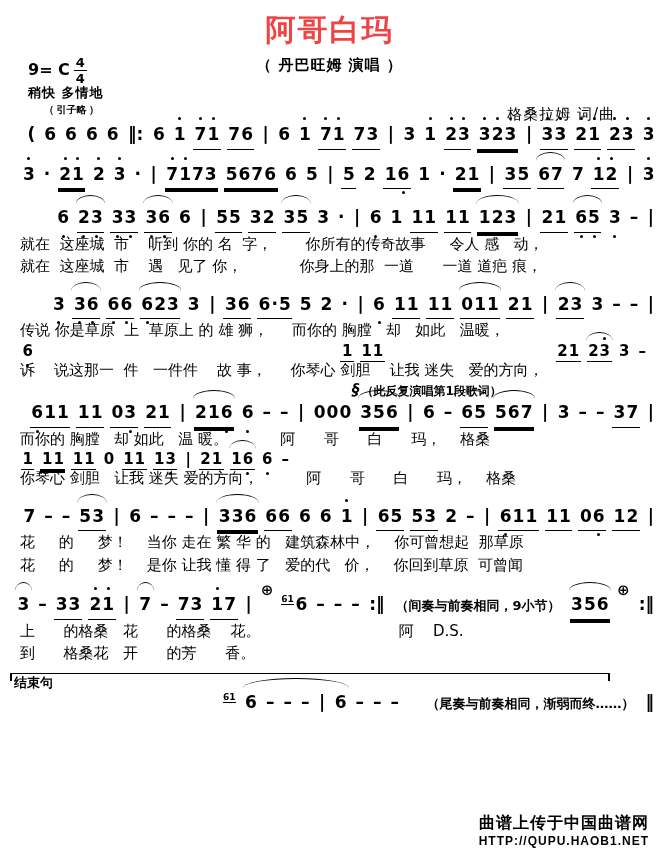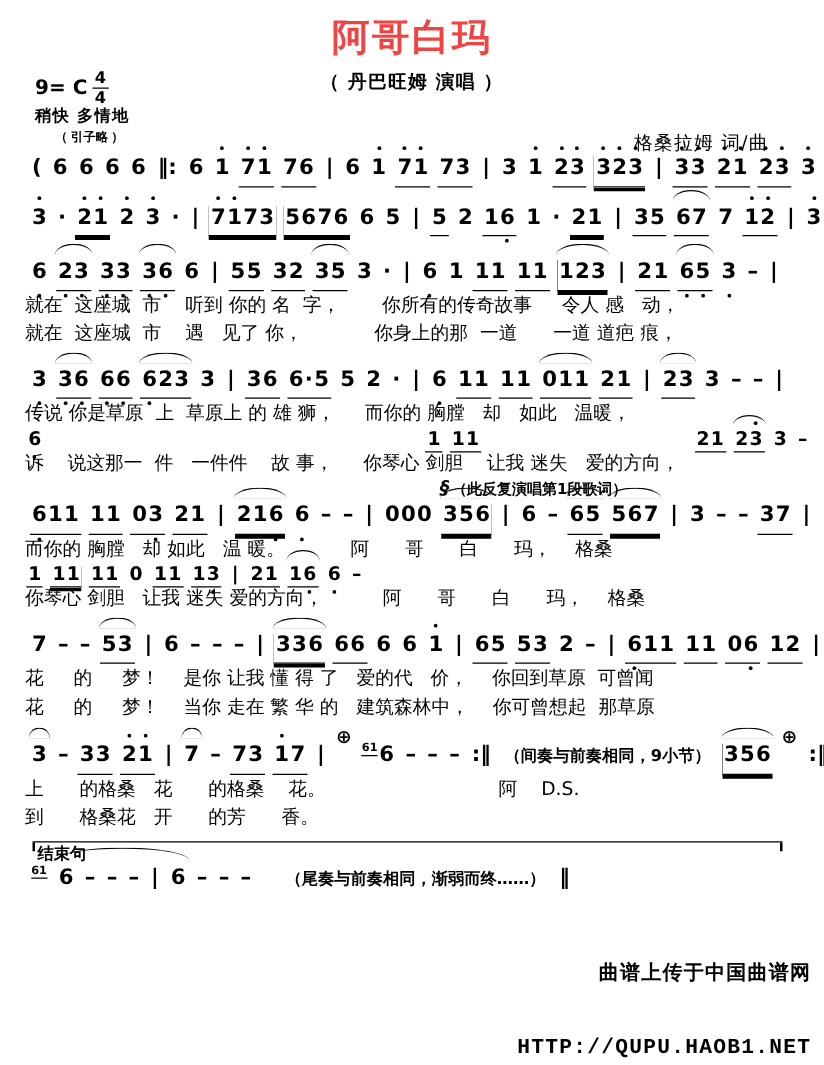--- a/index.html
+++ b/index.html
@@ -19,52 +19,52 @@
   }
   .keysig{position:absolute;top:56px;left:28px;font-size:16px;font-weight:700;}
   .frac{display:inline-block;vertical-align:middle;text-align:center;line-height:1;margin-left:4px;}
   .frac .ft{display:block;border-bottom:1.5px solid #000;padding:0 2px 1px 2px;font-size:13px;font-weight:700;}
   .frac .fb{display:block;padding:1px 2px 0 2px;font-size:13px;font-weight:700;}
   .tempo{position:absolute;top:84px;left:28px;font-size:13px;font-weight:700;letter-spacing:1px;}
   .intro-note{position:absolute;top:103px;left:44px;font-size:10px;font-weight:700;font-family:Liberation Serif, serif;}
   .credit{position:absolute;top:80px;right:44px;font-size:15px;font-weight:400;letter-spacing:1px;margin-top:25px;}
   
   #score{position:absolute;top:118px;left:0;width:659px;}
-  .notes{font-size:17px;font-weight:700;margin-left:21px;white-space:nowrap;line-height:1.5;}
+  .notes{font-size:17px;font-weight:700;margin-left:8px;white-space:nowrap;line-height:1.5;text-align:right;}
   .subnotes{font-size:15px;font-weight:700;margin-left:18px;white-space:nowrap;line-height:1.2;margin-bottom:-3px;}
   .lyrics{font-size:15px;margin-left:20px;white-space:pre;line-height:1.5;font-weight:500;}
   .tok{display:inline-block;position:relative;margin:0 3px;padding:0 1px;}
   .u1{border-bottom:1.5px solid #000;padding-bottom:1px;}
   .u2{border-bottom:1.5px solid #000;box-shadow:0 3px 0 #000;padding-bottom:1px;}
   .nc{position:relative;display:inline-block;padding:0 0.5px;}
   .nc.da::before{content:"";position:absolute;top:-5px;left:50%;margin-left:-1.5px;width:3px;height:3px;background:#000;border-radius:50%;}
   .nc.db::after{content:"";position:absolute;bottom:-7px;left:50%;margin-left:-1.5px;width:3px;height:3px;background:#000;border-radius:50%;}
   .slur::before{content:"";position:absolute;left:-1px;right:-1px;top:-10px;height:8px;
     border-top:1.5px solid #000;border-radius:50% 50% 0 0 / 100% 100% 0 0;}
   .grp{display:inline-block;position:relative;}
   .grp::before{content:"";position:absolute;left:2px;right:2px;top:-12px;height:9px;
     border-top:1.5px solid #000;border-radius:50% 50% 0 0 / 100% 100% 0 0;}
   .bar{font-weight:700;margin:0 5px;display:inline-block;}
   .ann{font-size:13px;font-weight:700;margin:0 6px;display:inline-block;}
   .coda{position:relative;top:-15px;font-size:15px;font-weight:700;margin:0 4px;display:inline-block;}
   .grace{font-size:9px;font-weight:700;border-bottom:1px solid #000;margin-right:1px;vertical-align:8px;}
   .sp{display:inline-block;}
   .annrow{white-space:pre;font-size:12px;font-weight:700;}
   .segno{font-size:15px;font-weight:700;font-style:italic;margin-right:2px;}
-  .bracket{position:relative;border-top:1.5px solid #000;margin-left:26px;width:600px;height:14px;}
+  .bracket{position:relative;border-top:1.5px solid #000;margin-left:10px;width:600px;height:14px;}
   .bracket::before{content:"";position:absolute;left:0;top:0;width:2px;height:7px;background:#000;}
   .bracket::after{content:"";position:absolute;right:0;top:0;width:2px;height:7px;background:#000;}
   .bracket .blabel{position:absolute;left:4px;top:0;font-size:13px;font-weight:700;}
   .mixed .lyrpart{font-size:15px;font-weight:500;}
   .mixed{margin-left:24px;white-space:pre;}
   .mixed .notepart{font-size:13px;font-weight:700;}
   
   .footer{position:absolute;right:10px;bottom:4px;text-align:right;}
   .footer .site{font-size:16px;font-weight:700;letter-spacing:1px;margin-left:33px;}
-  .footer .url{font-size:17px;font-weight:700;font-family:Liberation Mono, monospace;letter-spacing:1px;margin-top:40px;}
+  .footer .url{font-size:12px;font-weight:700;font-family:Liberation Sans, sans-serif;letter-spacing:1px;}
 </style>
 </head>
 <body>
 
 <div class="title">阿哥白玛</div>
 <div class="subtitle">（ 丹巴旺姆 演唱 ）</div>
 <div class="keysig">
   <span>9= C</span><span class="frac"><span class="ft">4</span><span class="fb">4</span></span>
 </div>
 <div class="tempo">稍快 多情地</div>
@@ -80,22 +80,22 @@
     <div class="notes" style="margin-top: 14px;"><span class="tok"><span class="nc db">3</span></span><span class="tok slur u1"><span class="nc db">3</span><span class="nc db">6</span></span><span class="tok u1"><span class="nc db">6</span><span class="nc db">6</span></span><span class="tok slur u1"><span class="nc db">6</span><span class="nc">2</span><span class="nc">3</span></span><span class="tok"><span class="nc">3</span></span><span class="bar">|</span><span class="tok u1"><span class="nc">3</span><span class="nc">6</span></span><span class="tok u1"><span class="nc">6</span><span class="nc">·</span><span class="nc">5</span></span><span class="tok"><span class="nc">5</span></span><span class="tok"><span class="nc">2</span></span><span class="tok"><span class="nc">·</span></span><span class="bar">|</span><span class="tok"><span class="nc db">6</span></span><span class="tok u1"><span class="nc">1</span><span class="nc">1</span></span><span class="tok u1"><span class="nc">1</span><span class="nc">1</span></span><span class="tok slur u1"><span class="nc">0</span><span class="nc">1</span><span class="nc">1</span></span><span class="tok u1"><span class="nc">2</span><span class="nc">1</span></span><span class="bar">|</span><span class="tok slur u1"><span class="nc">2</span><span class="nc">3</span></span><span class="tok"><span class="nc">3</span></span><span class="tok"><span class="nc">–</span></span><span class="tok"><span class="nc">–</span></span><span class="bar">|</span></div>
     <div class="lyrics">传说 你是草原  上  草原上 的 雄 狮，     而你的 胸膛   却   如此   温暖，</div>
     <div class="subnotes"><span class="tok"><span class="nc db">6</span></span><span class="sp" style="width: 20em;"></span><span class="tok u1"><span class="nc">1</span></span><span class="tok u1"><span class="nc">1</span><span class="nc">1</span></span><span class="sp" style="width: 11em;"></span><span class="tok u1"><span class="nc">2</span><span class="nc">1</span></span><span class="tok slur u1"><span class="nc">2</span><span class="nc da">3</span></span><span class="tok"><span class="nc">3</span></span><span class="tok"><span class="nc">–</span></span></div>
     <div class="lyrics">诉    说这那一  件   一件件    故 事，     你琴心 剑胆    让我 迷失   爱的方向，</div>
     <div class="annrow" style="margin-left: 352px;"><span class="segno">§</span><span>（此反复演唱第1段歌词）</span></div>
     <div class="notes"><span class="tok u1"><span class="nc db">6</span><span class="nc">1</span><span class="nc">1</span></span><span class="tok u1"><span class="nc">1</span><span class="nc">1</span></span><span class="tok u1"><span class="nc">0</span><span class="nc db">3</span></span><span class="tok u1"><span class="nc">2</span><span class="nc">1</span></span><span class="bar">|</span><span class="tok slur u2"><span class="nc">2</span><span class="nc">1</span><span class="nc db">6</span></span><span class="tok"><span class="nc db">6</span></span><span class="tok"><span class="nc">–</span></span><span class="tok"><span class="nc">–</span></span><span class="bar">|</span><span class="tok"><span class="nc">0</span><span class="nc">0</span><span class="nc">0</span></span><span class="tok slur u2"><span class="nc">3</span><span class="nc">5</span><span class="nc">6</span></span><span class="bar">|</span><span class="tok"><span class="nc">6</span></span><span class="tok"><span class="nc">–</span></span><span class="tok slur u1"><span class="nc">6</span><span class="nc">5</span></span><span class="tok slur u2"><span class="nc">5</span><span class="nc">6</span><span class="nc">7</span></span><span class="bar">|</span><span class="tok"><span class="nc">3</span></span><span class="tok"><span class="nc">–</span></span><span class="tok"><span class="nc">–</span></span><span class="tok u1"><span class="nc">3</span><span class="nc">7</span></span><span class="bar">|</span></div>
     <div class="lyrics">而你的 胸膛   却 如此   温 暖。           阿      哥      白      玛，    格桑</div>
     <div class="subnotes"><span class="tok u1"><span class="nc">1</span></span><span class="tok u2"><span class="nc">1</span><span class="nc">1</span></span><span class="tok u1"><span class="nc">1</span><span class="nc">1</span></span><span class="tok"><span class="nc">0</span></span><span class="tok u1"><span class="nc">1</span><span class="nc">1</span></span><span class="tok u1"><span class="nc">1</span><span class="nc db">3</span></span><span class="bar">|</span><span class="tok u1"><span class="nc">2</span><span class="nc">1</span></span><span class="tok slur u1"><span class="nc">1</span><span class="nc db">6</span></span><span class="tok"><span class="nc db">6</span></span><span class="tok"><span class="nc">–</span></span></div>
     <div class="lyrics">你琴心 剑胆   让我 迷失 爱的方向，          阿      哥      白      玛，    格桑</div>
     <div class="notes" style="margin-top: 14px;"><span class="tok"><span class="nc">7</span></span><span class="tok"><span class="nc">–</span></span><span class="tok"><span class="nc">–</span></span><span class="tok slur u1"><span class="nc">5</span><span class="nc">3</span></span><span class="bar">|</span><span class="tok"><span class="nc">6</span></span><span class="tok"><span class="nc">–</span></span><span class="tok"><span class="nc">–</span></span><span class="tok"><span class="nc">–</span></span><span class="bar">|</span><span class="tok slur u2"><span class="nc">3</span><span class="nc">3</span><span class="nc">6</span></span><span class="tok u1"><span class="nc">6</span><span class="nc">6</span></span><span class="tok"><span class="nc">6</span></span><span class="tok"><span class="nc">6</span></span><span class="tok"><span class="nc da">1</span></span><span class="bar">|</span><span class="tok u1"><span class="nc">6</span><span class="nc">5</span></span><span class="tok u1"><span class="nc">5</span><span class="nc">3</span></span><span class="tok"><span class="nc">2</span></span><span class="tok"><span class="nc">–</span></span><span class="bar">|</span><span class="tok u1"><span class="nc db">6</span><span class="nc">1</span><span class="nc">1</span></span><span class="tok u1"><span class="nc">1</span><span class="nc">1</span></span><span class="tok u1"><span class="nc">0</span><span class="nc db">6</span></span><span class="tok u1"><span class="nc">1</span><span class="nc">2</span></span><span class="bar">|</span></div>
+    <div class="lyrics">花     的     梦！    当你 走在 繁 华 的   建筑森林中，    你可曾想起  那草原</div>
     <div class="lyrics">花     的     梦！    是你 让我 懂 得 了   爱的代   价，    你回到草原  可曾闻</div>
-    <div class="lyrics">花     的     梦！    当你 走在 繁 华 的   建筑森林中，    你可曾想起  那草原</div>
     <div class="notes" style="margin-top: 16px;"><span class="tok slur"><span class="nc">3</span></span><span class="tok"><span class="nc">–</span></span><span class="tok u1"><span class="nc">3</span><span class="nc">3</span></span><span class="tok u1"><span class="nc da">2</span><span class="nc da">1</span></span><span class="bar">|</span><span class="tok slur"><span class="nc">7</span></span><span class="tok"><span class="nc">–</span></span><span class="tok u1"><span class="nc">7</span><span class="nc">3</span></span><span class="tok u1"><span class="nc da">1</span><span class="nc">7</span></span><span class="bar">|</span><span class="coda">⊕</span><span class="tok"><sup class="grace">61</sup><span class="nc">6</span></span><span class="tok"><span class="nc">–</span></span><span class="tok"><span class="nc">–</span></span><span class="tok"><span class="nc">–</span></span><span class="bar">:‖</span><span class="ann">（间奏与前奏相同，9小节）</span><span class="tok slur u2"><span class="nc">3</span><span class="nc">5</span><span class="nc">6</span></span><span class="coda">⊕</span><span class="bar">:‖</span></div>
     <div class="lyrics">上      的格桑   花      的格桑    花。                             阿    D.S.</div>
     <div class="lyrics">到      格桑花   开      的芳      香。</div>
     <div class="bracket" style="margin-top: 8px;">
       <span class="blabel">结束句</span>
     </div>
     <div class="notes" style="margin-top: 2px;"><span class="tok"><sup class="grace">61</sup></span><span class="grp"><span class="tok"><span class="nc">6</span></span><span class="tok"><span class="nc">–</span></span><span class="tok"><span class="nc">–</span></span><span class="tok"><span class="nc">–</span></span><span class="bar">|</span><span class="tok"><span class="nc">6</span></span></span><span class="tok"><span class="nc">–</span></span><span class="tok"><span class="nc">–</span></span><span class="tok"><span class="nc">–</span></span><span class="sp" style="width: 1em;"></span><span class="ann">（尾奏与前奏相同，渐弱而终……）</span><span class="bar">‖</span></div>
   </div>
 
 <div class="footer">

